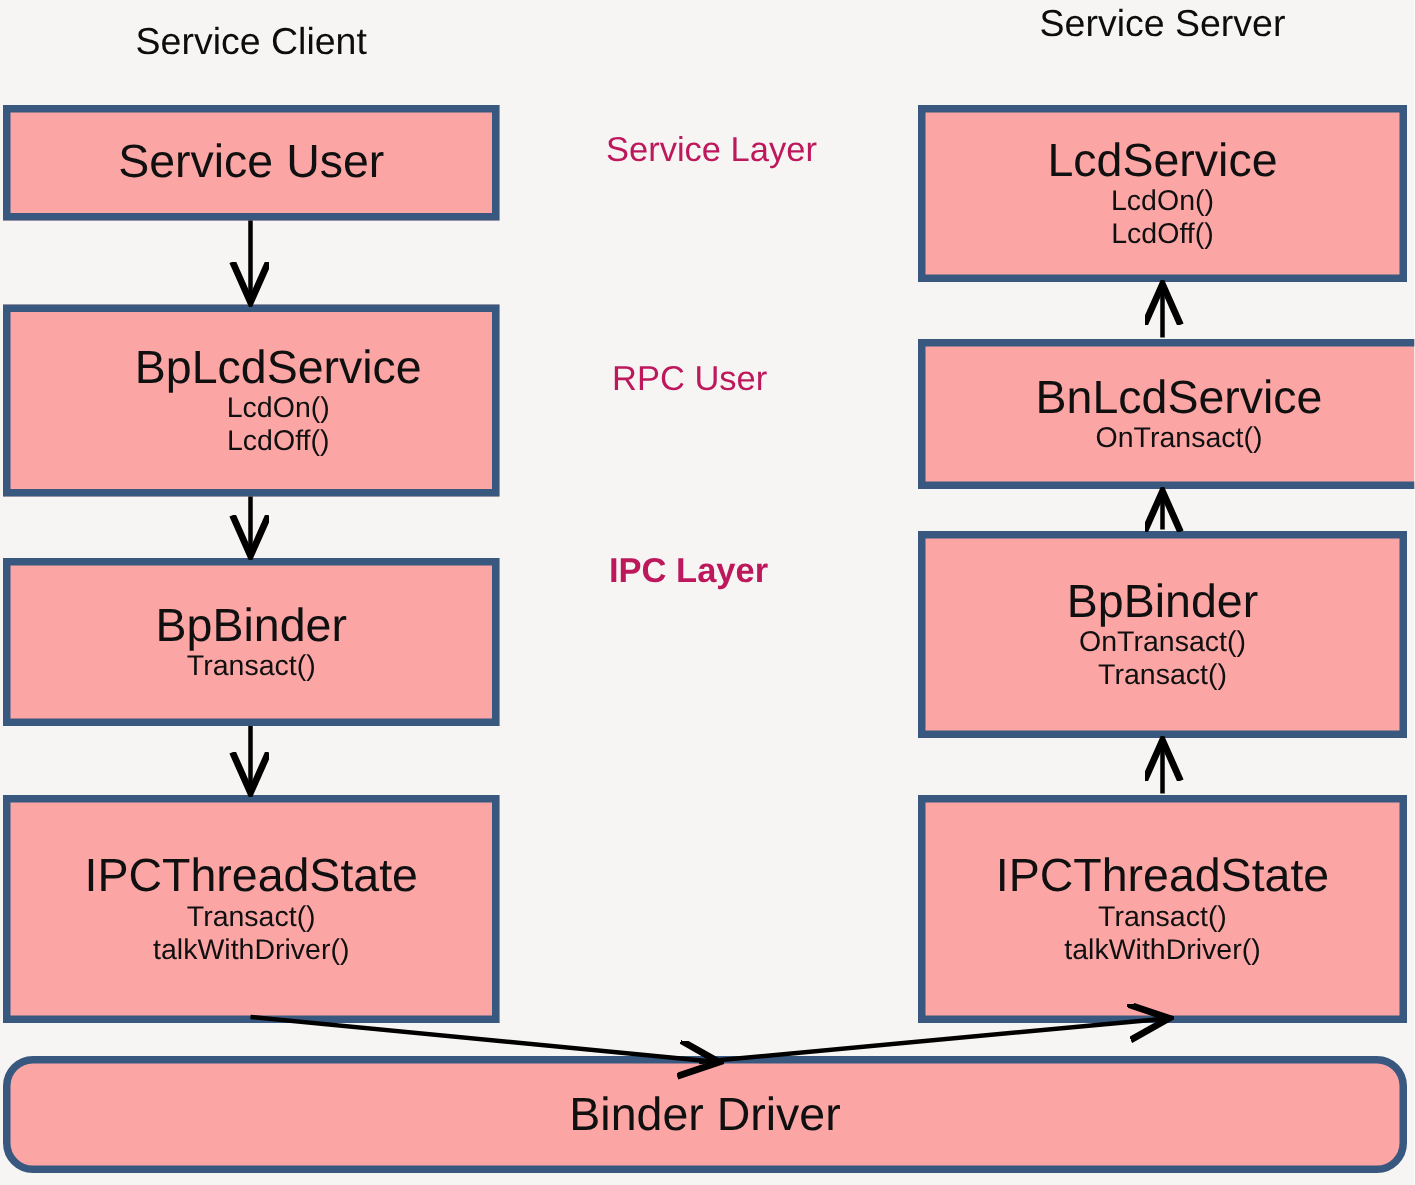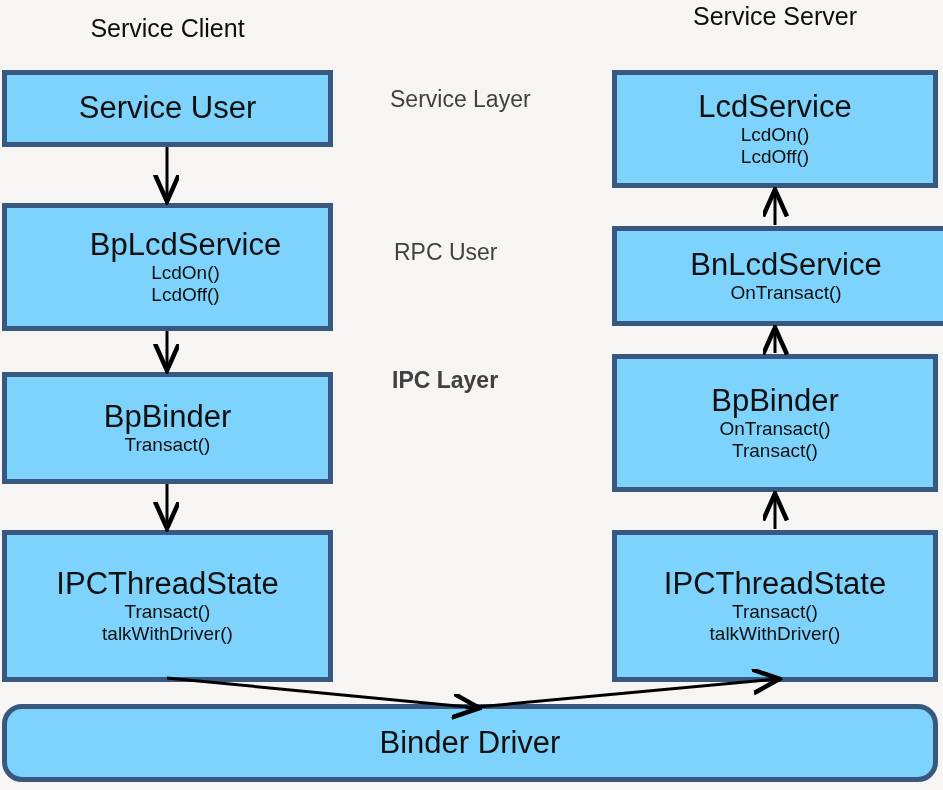--- a/index.html
+++ b/index.html
@@ -19,28 +19,29 @@
     position: absolute;
     text-align: center;
     font-size: 25px;
     color: #0d0d0d;
     letter-spacing: 0px;
     white-space: nowrap;
   }
   .layer-label {
     position: absolute;
     font-size: 23px;
-    color: #404040;
+    color: #be185d;
     white-space: nowrap;
+    margin-left: 14px;
   }
   .node {
     position: absolute;
     box-sizing: border-box;
     border: 5px solid #39587f;
-    background: #7dd3fc;
+    background: #fca5a5;
     display: flex;
     flex-direction: column;
     align-items: center;
     justify-content: center;
     overflow: hidden;
   }
   .node-title {
     font-size: 31px;
     line-height: 1.04;
     color: #101010;

